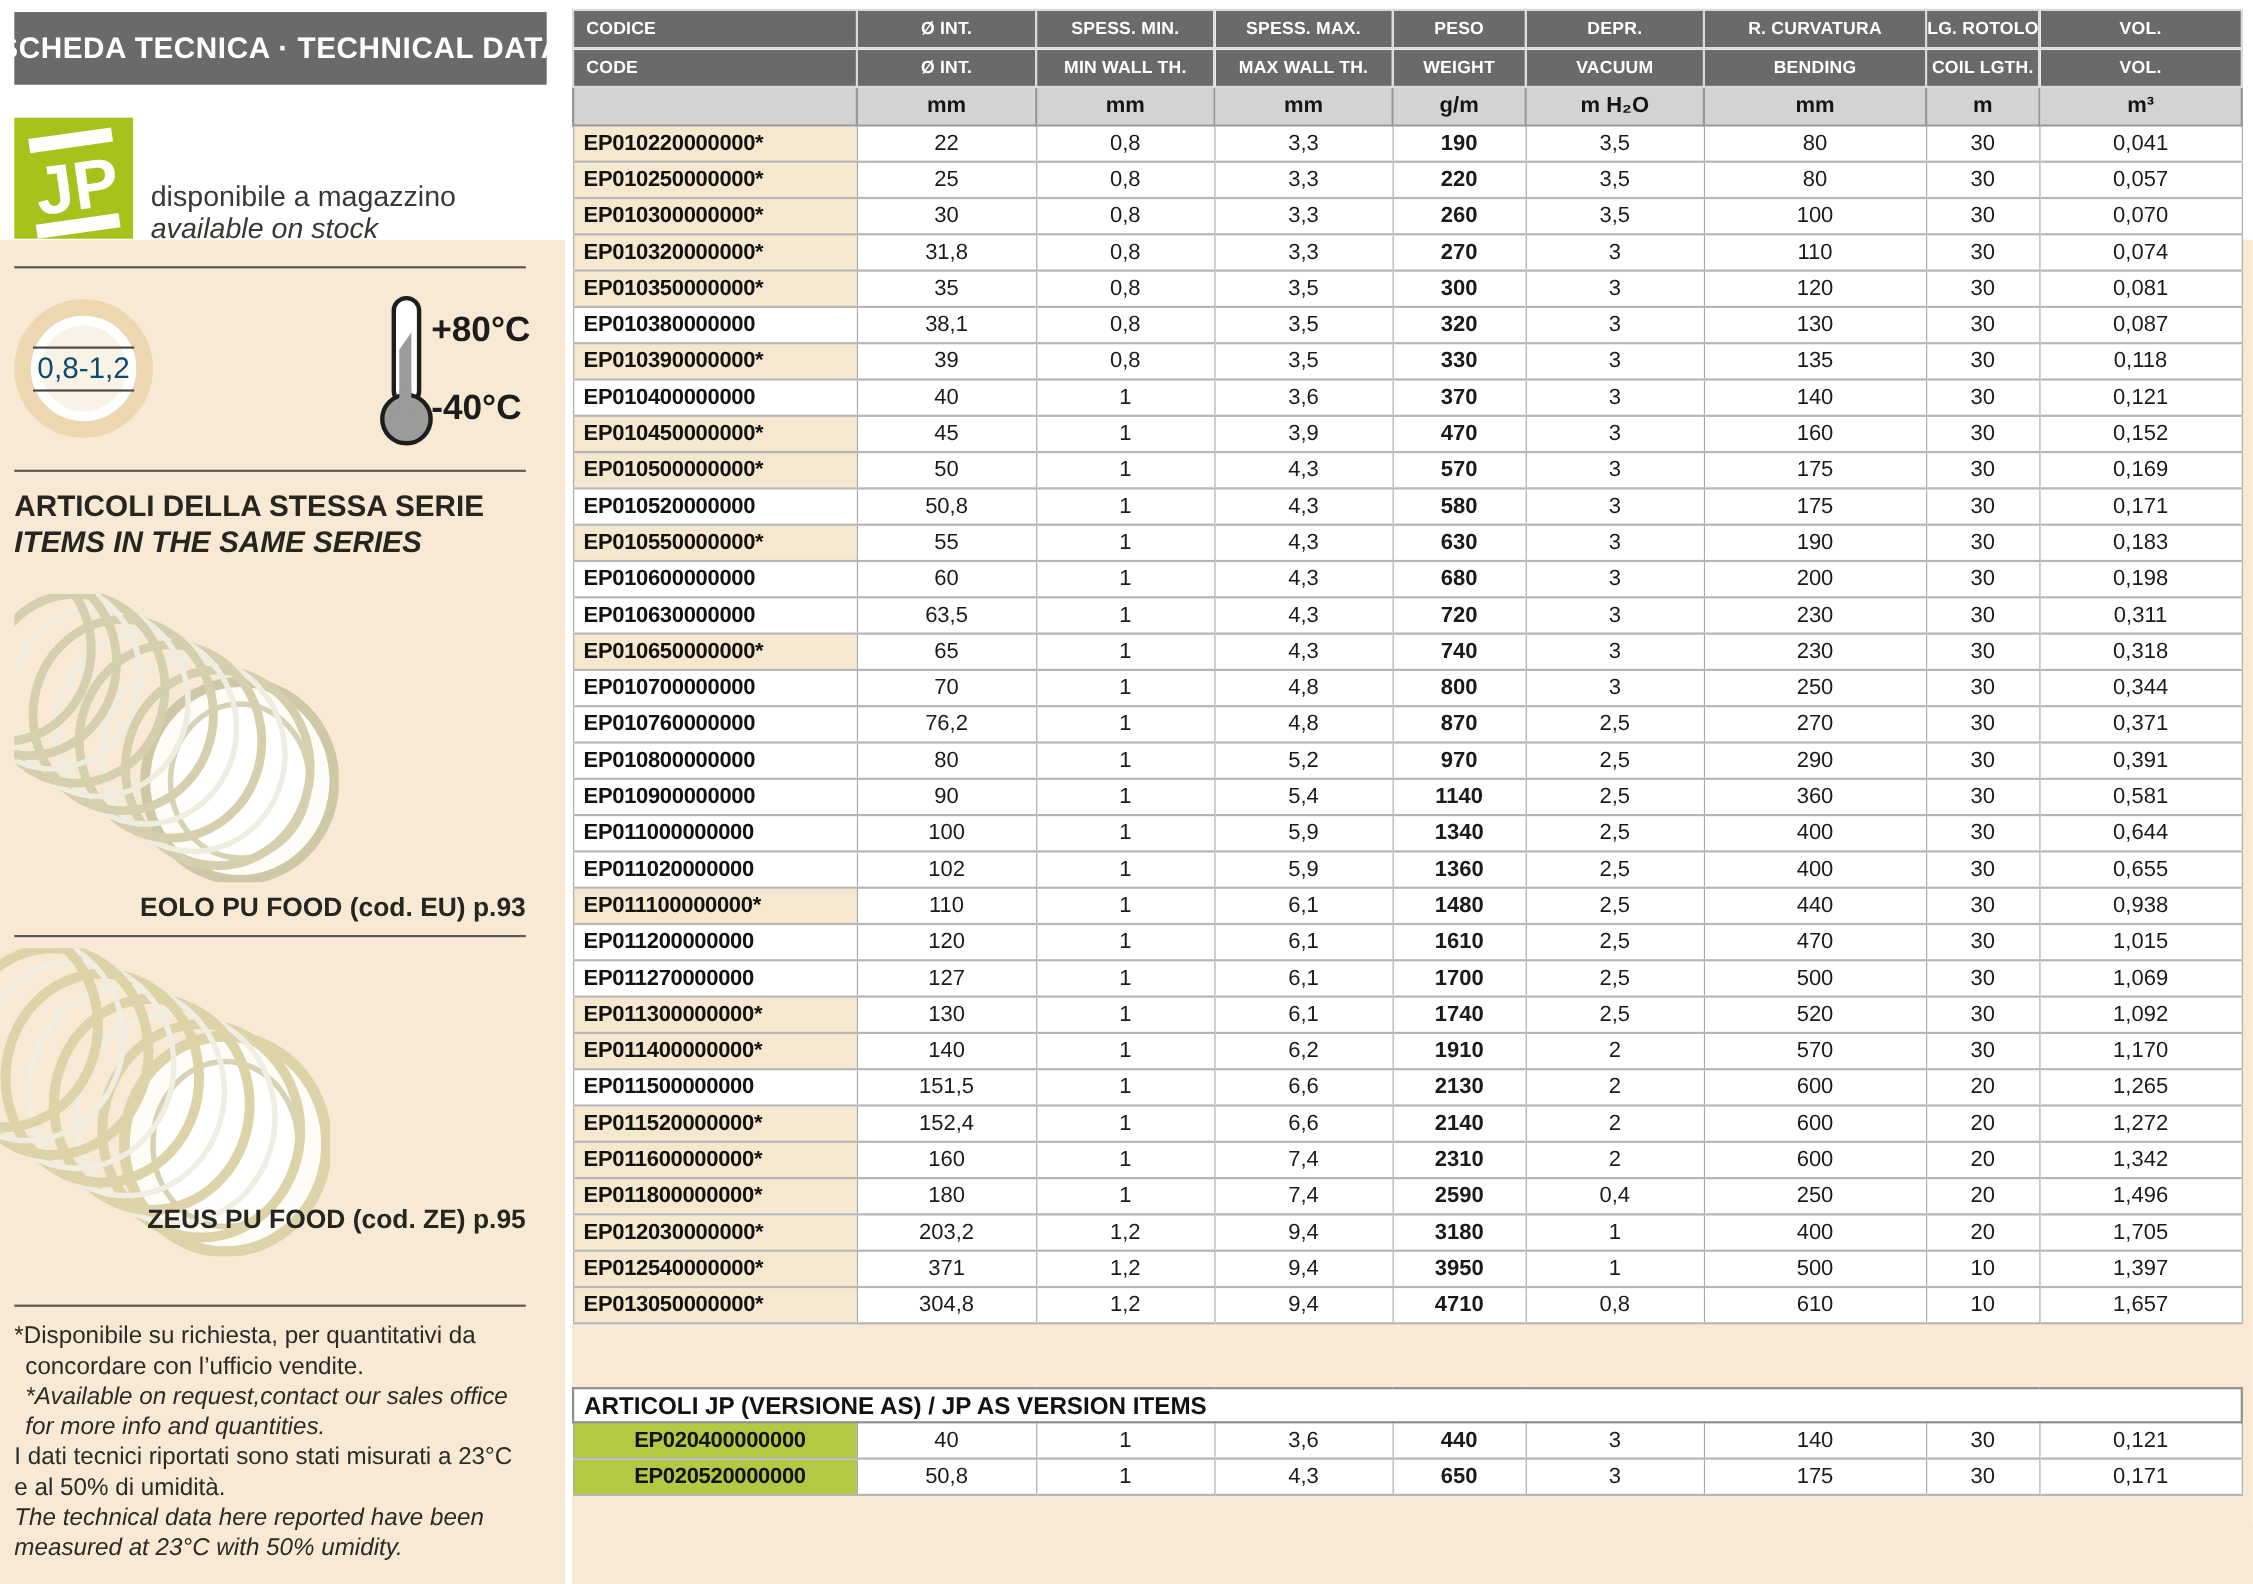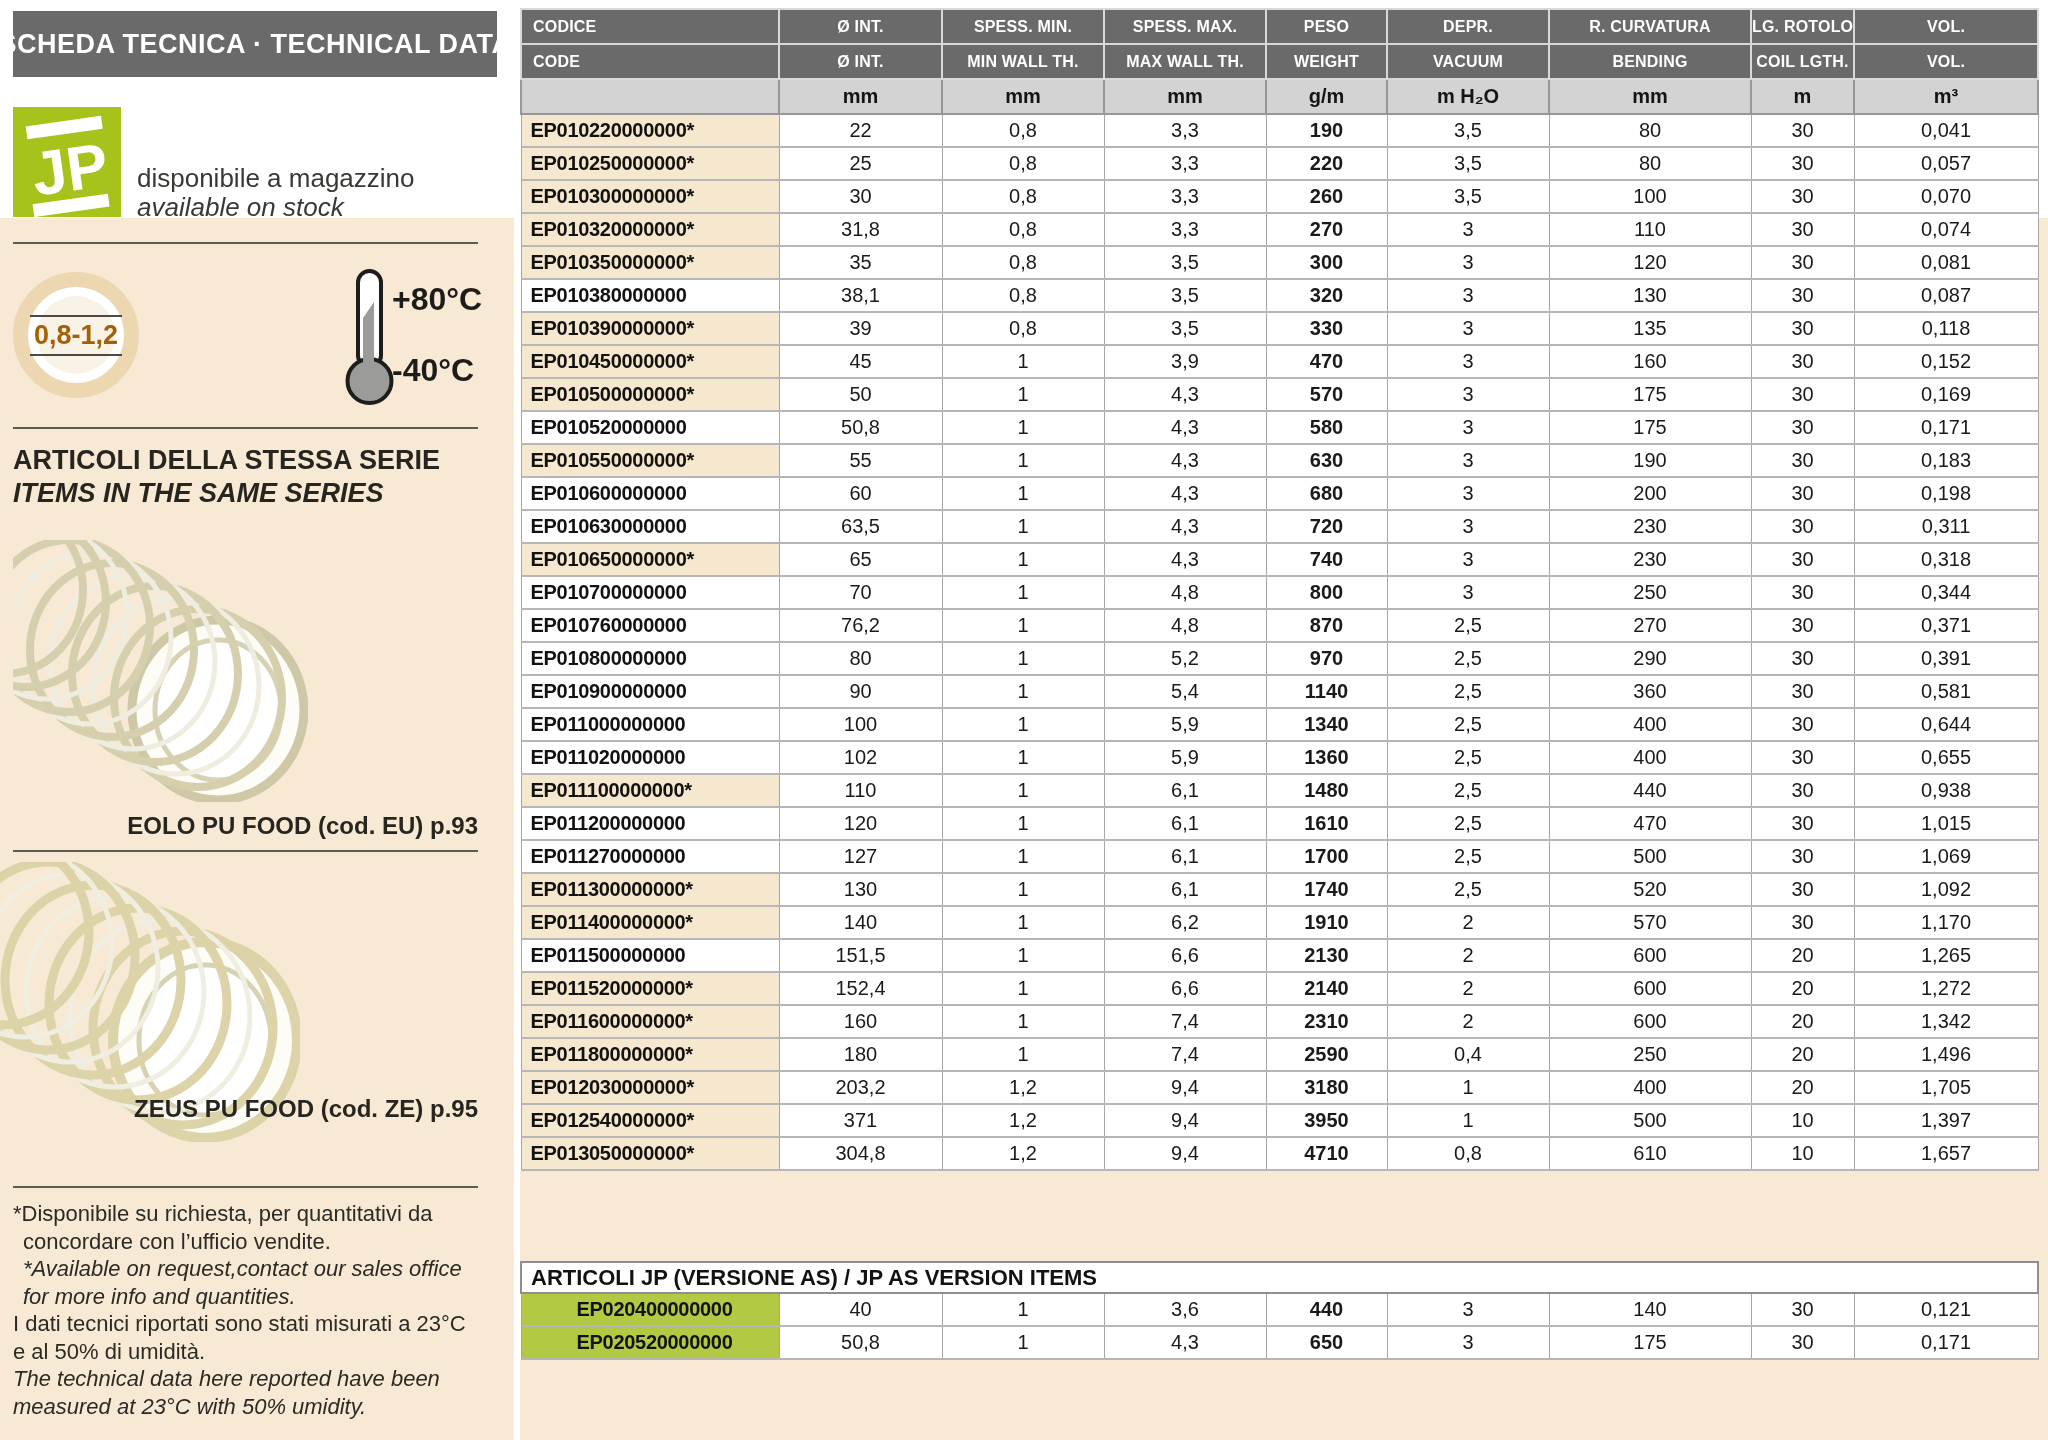--- a/index.html
+++ b/index.html
@@ -21,21 +21,21 @@
   .jp-logo svg { display:block; }
 
   .stock-lines { position:absolute; left:137px; top:164px; font-size:26px; line-height:29px; color:#3a3835; }
   .stock-lines .en { font-style:italic; }
 
   .divider { position:absolute; left:13px; width:465px; height:2px; background:#5c5954; }
 
   .cross-section { position:absolute; left:13px; top:272px; width:126px; height:126px; border-radius:50%;
                    background:#f8f3e6; border:15px solid #ecd7b0; box-shadow:inset 0 0 0 9px #ffffff;
                    display:flex; align-items:center; justify-content:center; }
-  .cross-section .thick { font-weight:bold; font-size:27px; color:#a16207;
+  .cross-section .thick { font-weight:normal; font-size:27px; color:#0c4a6e;
                    border-top:2px solid #4d4a44; border-bottom:2px solid #4d4a44; padding:3px 4px; }
 
   .thermo { position:absolute; left:334px; top:266px; }
   .temp-max, .temp-min { position:absolute; left:392px; font-weight:bold; font-size:32px; color:#1d1c1a; white-space:nowrap; }
   .temp-max { top:281px; }
   .temp-min { top:352px; }
 
   .series-heading { position:absolute; left:13px; top:444px; font-weight:bold; font-size:27px; line-height:33px; color:#26251f; }
   .series-heading .en { font-style:italic; }
 
@@ -294,20 +294,31 @@
           <td>39</td>
           <td>0,8</td>
           <td>3,5</td>
           <td class="peso">330</td>
           <td>3</td>
           <td>135</td>
           <td>30</td>
           <td>0,118</td>
         </tr>
         <tr>
+          <td class="code">EP010400000000</td>
+          <td>40</td>
+          <td>1</td>
+          <td>3,6</td>
+          <td class="peso">370</td>
+          <td>3</td>
+          <td>140</td>
+          <td>30</td>
+          <td>0,121</td>
+        </tr>
+        <tr>
           <td class="code hl">EP010450000000*</td>
           <td>45</td>
           <td>1</td>
           <td>3,9</td>
           <td class="peso">470</td>
           <td>3</td>
           <td>160</td>
           <td>30</td>
           <td>0,152</td>
         </tr>

